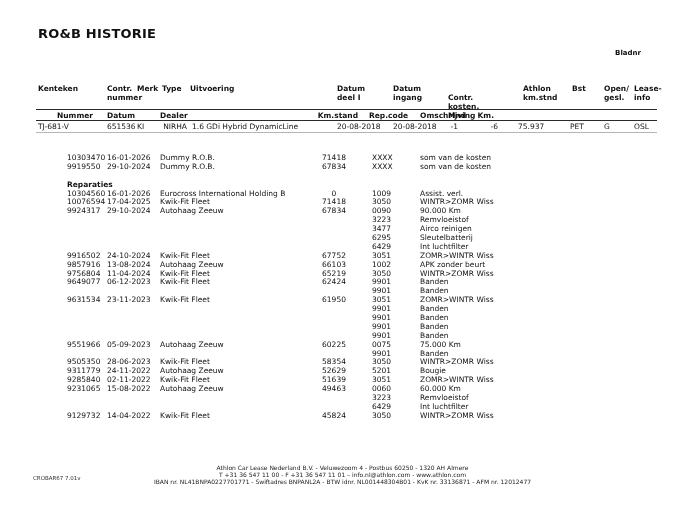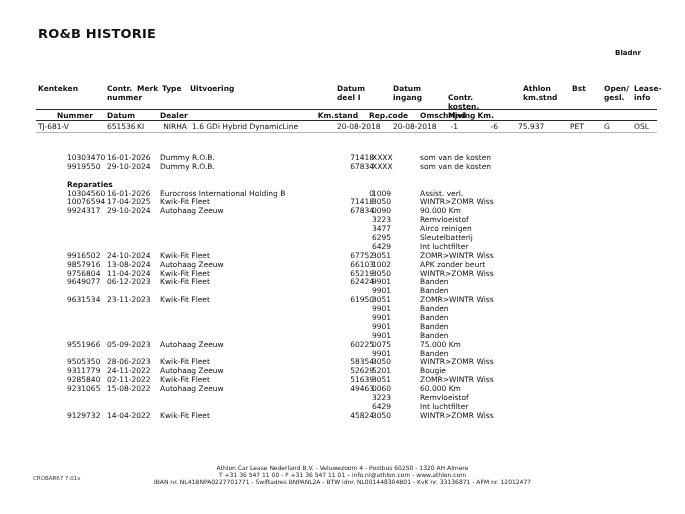--- a/index.html
+++ b/index.html
@@ -41,21 +41,21 @@
   .vr .km{left:480px;width:18px;text-align:right}
   .vr .lks{left:518px;width:35px;}
   .vr .bst{left:570px} .vr .og{left:604px} .vr .lv{left:634px}
 
   
   #body-rows{position:absolute;left:0;top:139px;width:582px;margin-top:14px;}
   .row{position:relative;height:8.9px;}
   .row .c-num{left:67px}
   .row .c-dat{left:107px}
   .row .c-deal{left:160px}
-  .row .c-kms{left:326px;width:48px;text-align:right}
+  .row .c-kms{left:310px;width:48px;text-align:center}
   .row .c-rep{left:372px}
   .row .c-oms{left:420px}
   .section-label{position:relative;height:8.9px;}
   .section-label .cell{left:67px;font-weight:bold;}
 
   
   .footer-center{position:absolute;left:0;top:464px;width:685px;text-align:center;font-size:6px;line-height:7px;color:#222;}
   .footer-left{position:absolute;left:33px;top:475px;font-size:5.5px;color:#333;}
 </style>
 </head>

